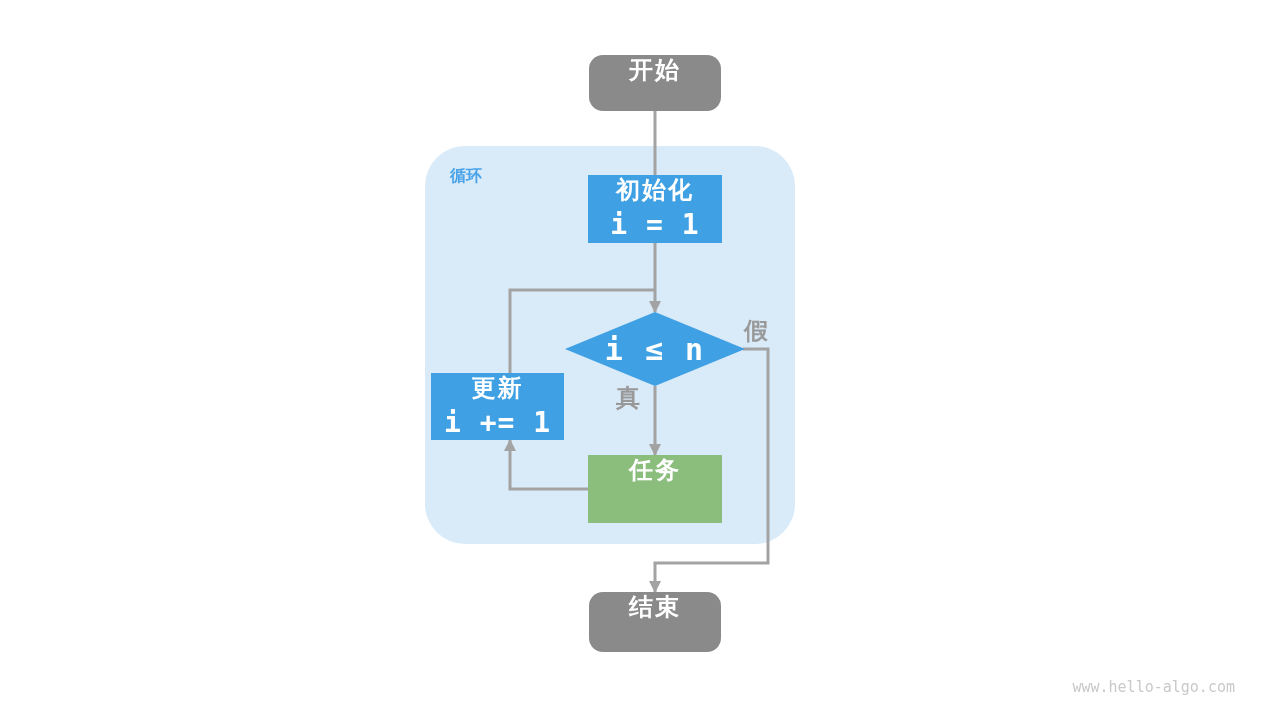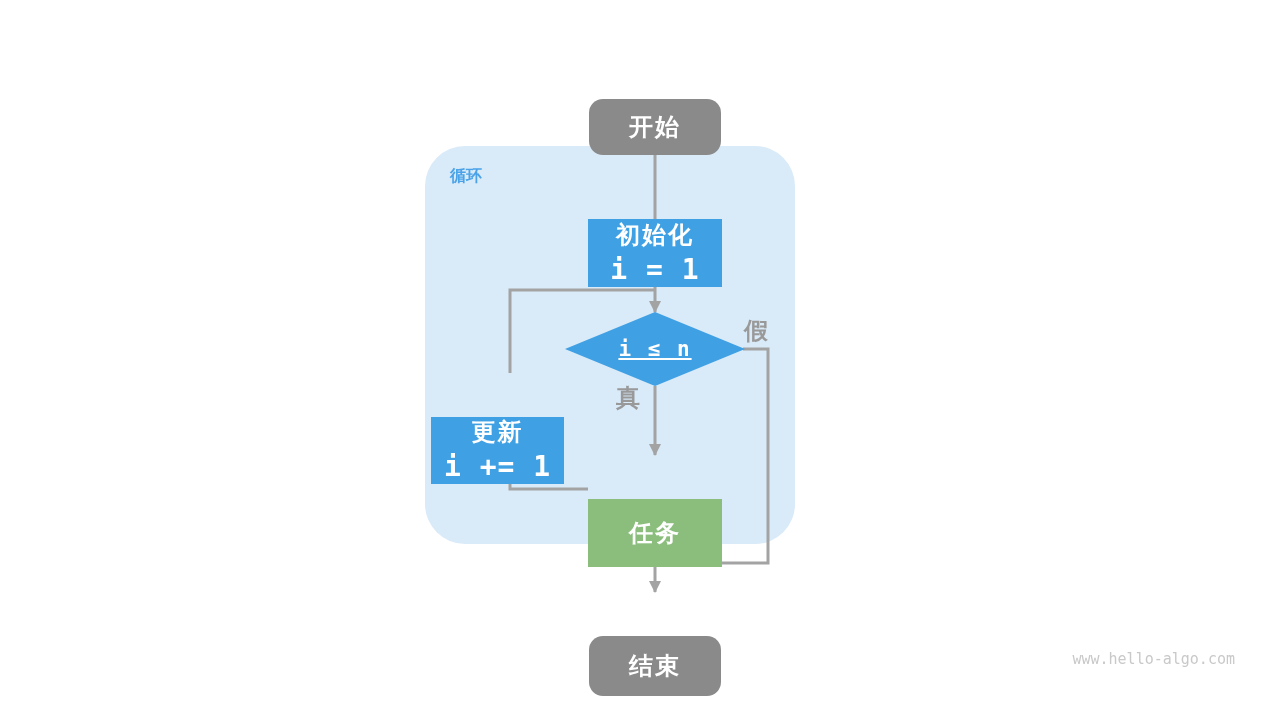--- a/index.html
+++ b/index.html
@@ -47,26 +47,25 @@
   svg.edges polyline {
     fill: none;
     stroke: var(--connector);
     stroke-width: 3;
   }
   .node {
     position: absolute;
     display: flex;
     flex-direction: column;
     align-items: center;
-    justify-content: center;
+    justify-content: flex-start;
     color: var(--node-text);
     z-index: 3;
     text-align: center;
     line-height: 1.25;
-    margin-top: 44px;
   }
   .node .cjk { font-size: 24px; font-weight: bold; letter-spacing: 2px; }
   .node .code {
     font-family: "DejaVu Sans Mono", "Liberation Mono", monospace;
     font-size: 28px;
     font-weight: bold;
     letter-spacing: 1px;
     margin-top: 2px;
   }
   .terminal {
@@ -86,38 +85,37 @@
     width: 180px; height: 74px;
     background: var(--node-blue);
     clip-path: polygon(50% 0, 100% 50%, 50% 100%, 0 50%);
     display: flex;
     align-items: center;
     justify-content: center;
     z-index: 3;
   }
   .diamond .code {
     font-family: "DejaVu Sans Mono", "Liberation Mono", monospace;
-    font-size: 21px;
+    font-size: 30px;
     font-weight: bold;
     color: var(--node-text);
     letter-spacing: 2px;
-    text-decoration: underline;
   }
   .edge-label {
     position: absolute;
     font-size: 24px;
     font-weight: bold;
     color: var(--edge-label);
     z-index: 3;
   }
   .label-true  { left: 616px; top: 382px; }
   .label-false { left: 744px; top: 315px; }
   .watermark {
     position: absolute;
-    right: 45px; top: 650px;
+    right: 45px; top: 678px;
     font-family: "DejaVu Sans Mono", "Liberation Mono", monospace;
     font-size: 15px;
     color: var(--watermark);
     z-index: 3;
   }
 </style>
 </head>
 <body>
 
 <div class="canvas">

